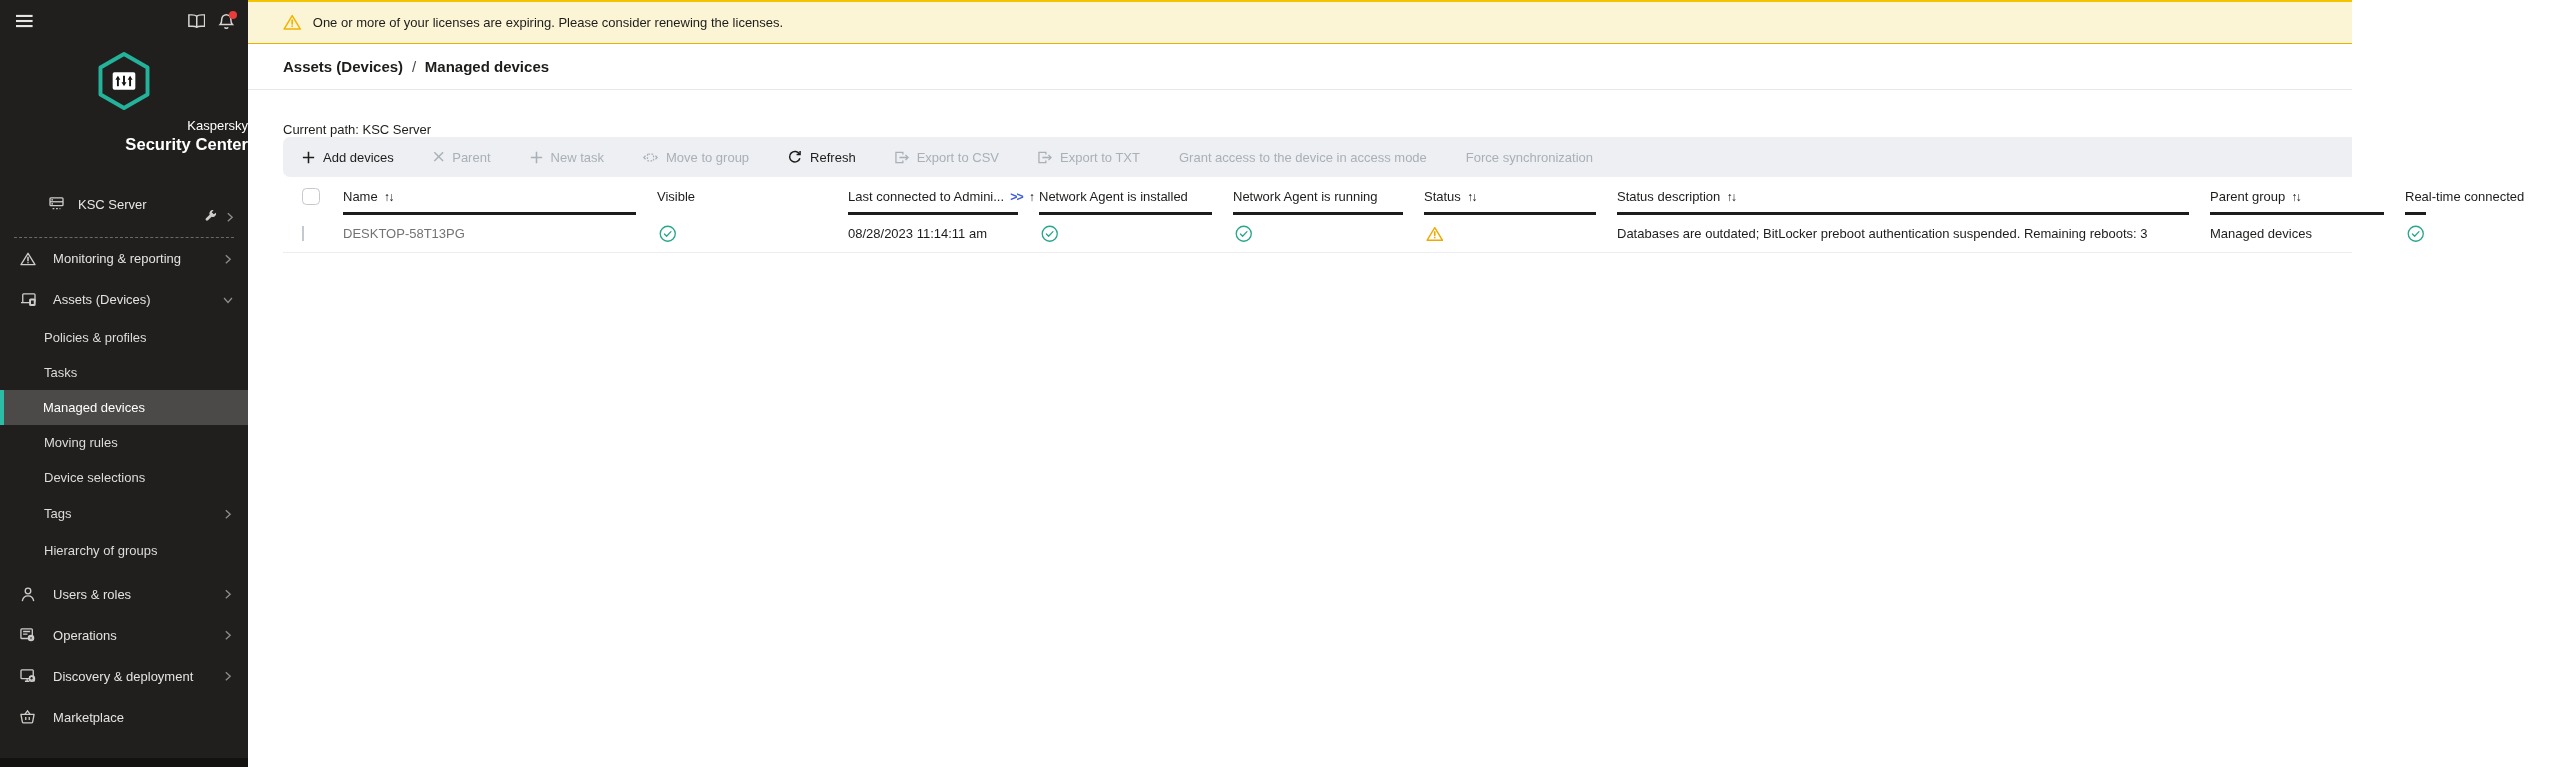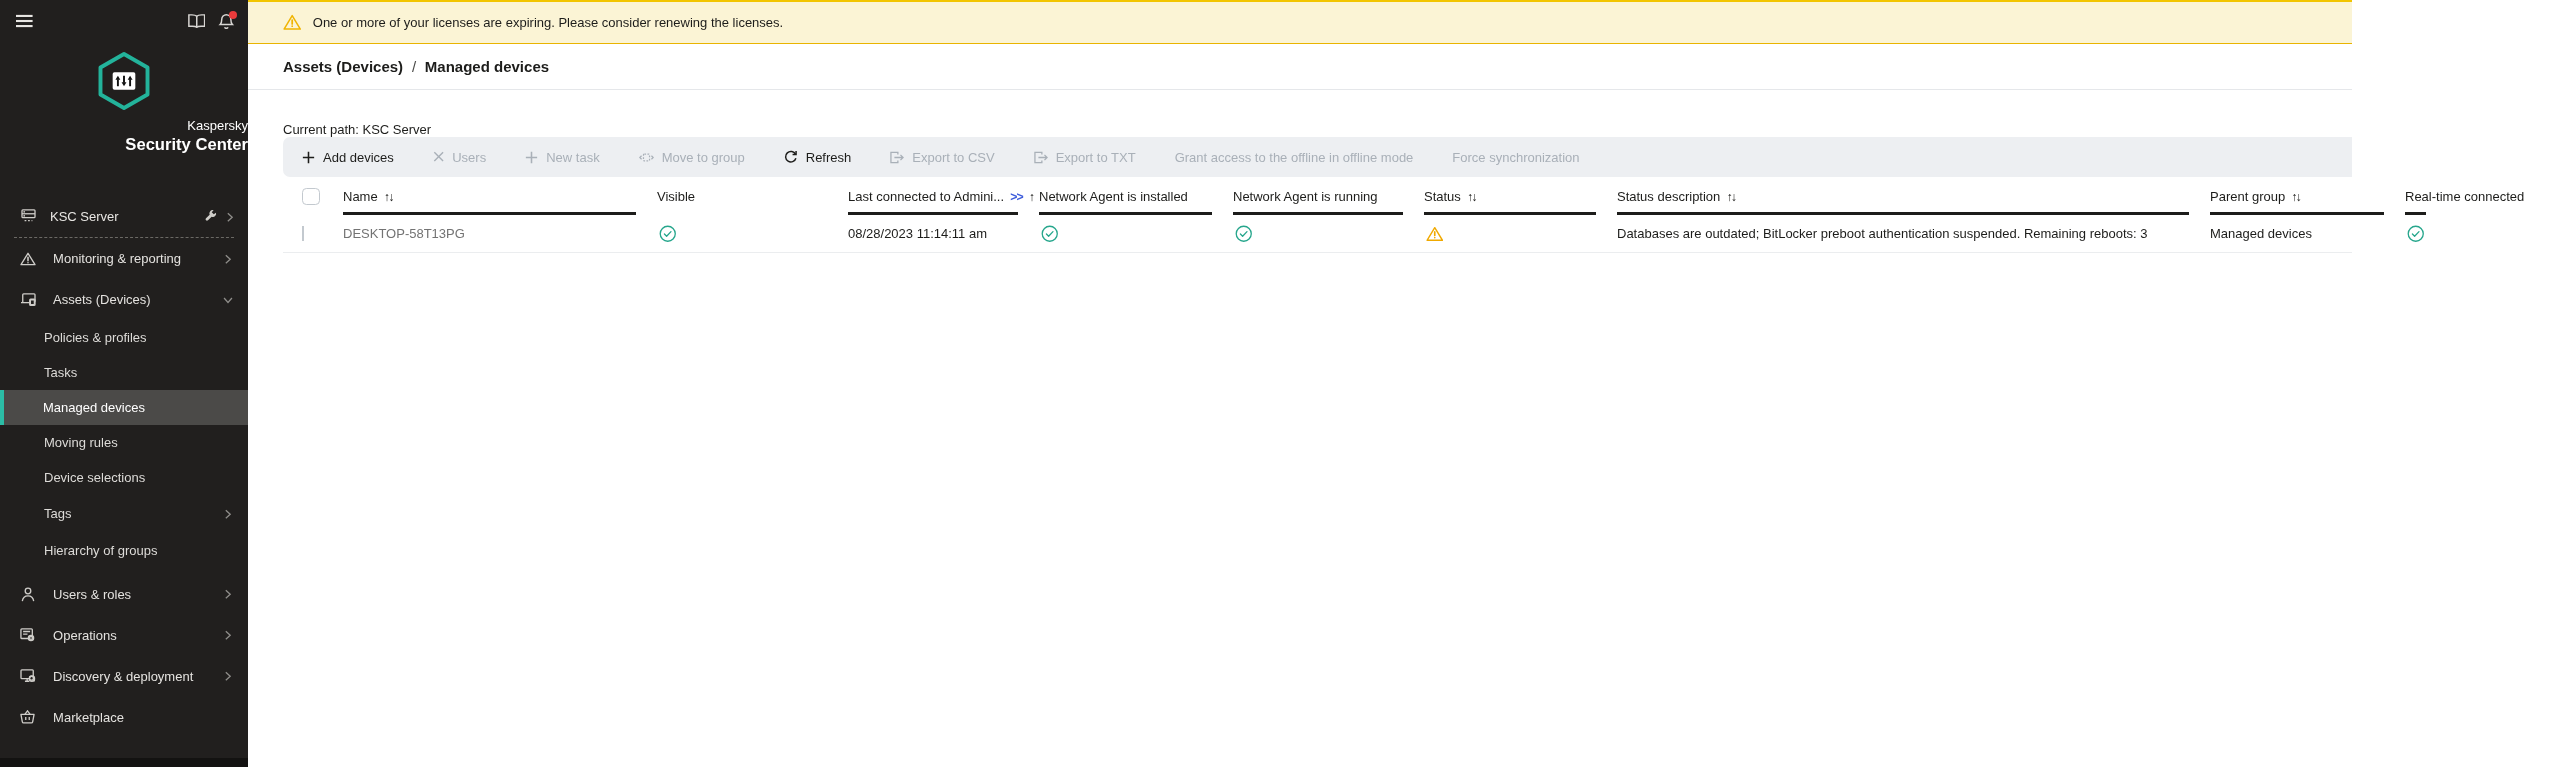--- a/index.html
+++ b/index.html
@@ -17,21 +17,21 @@
     background:#211F1E; color:#E8E6E3; overflow:hidden;
   }
   .sidebar-top { display:flex; align-items:center; height:42px; padding:0 13px 0 16px; }
   .top-icons { margin-left:auto; display:flex; align-items:center; gap:13px; }
   .icon-btn { display:flex; cursor:pointer; position:relative; }
   .bell-dot { position:absolute; top:-1.8px; right:-1.8px; width:8px; height:8px; border-radius:50%; background:#EB3B3B; }
   .logo-block { text-align:right; margin-top:8.8px; }
   .brand-name { font-size:13px; color:#FFFFFF; margin-top:7px; }
   .brand-product { font-size:16.6px; font-weight:bold; color:#FFFFFF; margin-top:2.6px; }
 
-  .server-row { margin-top:42px; height:39px; display:flex; align-items:center; padding:0 14px 0 21px; font-size:13px; cursor:pointer; }
+  .server-row { margin-top:42px; height:39px; display:flex; padding:0 14px 0 21px; font-size:13px; cursor:pointer;margin-left:28px; }
   .server-row .nav-label { margin-left:14px; }
   .server-tools { margin-left:auto; display:flex; align-items:center; gap:8.8px; }
 
   .dashed-divider { border-top:0.9px dashed #6B6965; margin:0.9px 14px 0 14px; }
 
   .nav-item { display:flex; align-items:center; height:41px; padding:0 16px 0 19px; font-size:13px; color:#E4E2DF; cursor:pointer; }
   .nav-item .nav-icon { width:17.5px; display:flex; justify-content:center; }
   .nav-item .nav-label { margin-left:16.6px; }
   .chev { margin-left:auto; display:flex; }
   .chev-down { transform:rotate(90deg); }
@@ -316,21 +316,21 @@
         <span class="tb-btn">
           <svg width="13" height="13" viewBox="0 0 15 15" stroke="currentColor" stroke-width="1.8">
               <path d="M7.5 1v13M1 7.5h13"></path>
             </svg>
           <span>Add devices</span>
         </span>
         <span class="tb-btn disabled">
           <svg width="11.4" height="11.4" viewBox="0 0 13 13" stroke="currentColor" stroke-width="1.6">
               <path d="M1.5 1.5l10 10M11.5 1.5l-10 10"></path>
             </svg>
-          <span>Users</span>
+          <span>Parent</span>
         </span>
         <span class="tb-btn disabled">
           <svg width="13" height="13" viewBox="0 0 15 15" stroke="currentColor" stroke-width="1.8">
               <path d="M7.5 1v13M1 7.5h13"></path>
             </svg>
           <span>New task</span>
         </span>
         <span class="tb-btn disabled">
           <svg width="15" height="13" viewBox="0 0 17 15" fill="none" stroke="currentColor" stroke-width="1.4">
               <rect x="5" y="3.5" width="7" height="8" rx="1" stroke-dasharray="2 1.6"></rect>
@@ -353,21 +353,21 @@
           <span>Export to CSV</span>
         </span>
         <span class="tb-btn disabled">
           <svg width="14" height="13" viewBox="0 0 16 15" fill="none" stroke="currentColor" stroke-width="1.5">
               <path d="M9 4V1.5H1v12h8V11"></path>
               <path d="M5 7.5h10M12 4.5l3 3-3 3"></path>
             </svg>
           <span>Export to TXT</span>
         </span>
         <span class="tb-btn disabled">
-          <span>Grant access to the offline in offline mode</span>
+          <span>Grant access to the device in access mode</span>
         </span>
         <span class="tb-btn disabled">
           <span>Force synchronization</span>
         </span>
       </div>
 
       <div class="table">
         <div class="thead">
           <div class="th no-line">
             <span class="checkbox"></span>

